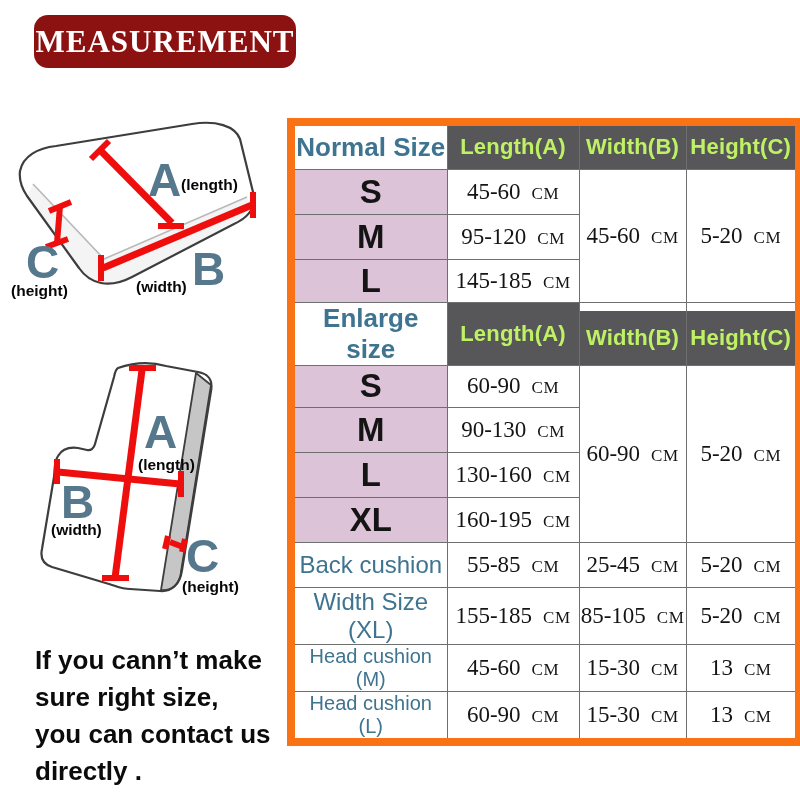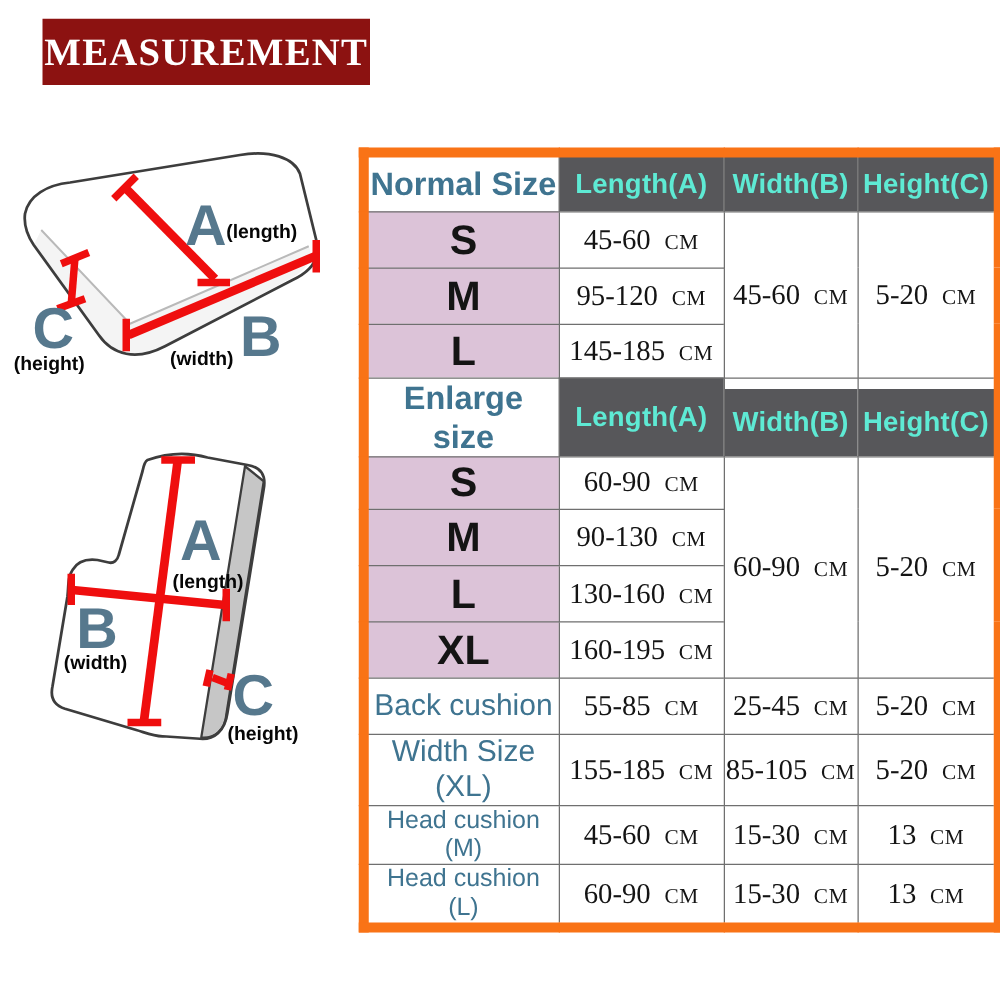--- a/index.html
+++ b/index.html
@@ -4,39 +4,39 @@
 <style>
   html,body { margin:0; padding:0; background:#fff; }
   #page {
     position:relative; width:800px; height:800px; background:#ffffff;
     font-family:"Liberation Sans", sans-serif; overflow:hidden;
   }
 
   
   .title-banner {
     position:absolute; left:34px; top:15px; width:262px; height:53px;
-    background:#8c1211; border-radius:0;
+    background:#8c1211; border-radius:14px;
     display:flex; align-items:center; justify-content:center;
   }
   .title-banner span {
     font-family:"Liberation Serif", serif; font-weight:700;
     font-size:31px; color:#ffffff; letter-spacing:1px;
   }
 
   
   table.size-table {
     position:absolute; left:287px; top:118px; width:508px;
     border-collapse:collapse; table-layout:fixed; background:#fff;
     border:8px solid #f97316;
   }
   .size-table td, .size-table th {
     border:1px solid #6f6f6f; text-align:center; vertical-align:middle; padding:0;
   }
   th.gray {
-    background:#57575a; color:#5eead4; font-size:22px; font-weight:700;
+    background:#57575a; color:#bef264; font-size:22px; font-weight:700;
     letter-spacing:0.2px;
   }
   th.gray.offset { padding:9px 0 0 0; background-clip:content-box; }
   td.sec-label { color:#3f7490; font-size:26px; font-weight:700; background:#fff; }
   td.size-cell { background:#dcc3d8; font-size:33px; font-weight:600; color:#141414; }
   td.val { font-family:"Liberation Serif", serif; font-size:23px; color:#141414; }
   td.val .u { font-size:17px; letter-spacing:0.5px;margin-left:11px; }
   td.special-label { color:#3f7490; font-weight:400; font-size:24px; }
   td.special-label.small { font-size:20px;margin-top:44px; }
 
@@ -182,14 +182,20 @@
       </tr>
       <tr style="height:47px">
         <td class="special-label small">Head cushion (L)</td>
         <td class="val"><span class="v">60-90</span><span class="u">CM</span></td>
         <td class="val"><span class="v">15-30</span><span class="u">CM</span></td>
         <td class="val"><span class="v">13</span><span class="u">CM</span></td>
       </tr>
     </tbody>
   </table>
 
+  <div class="note">
+    <div>If you cann’t make</div>
+    <div>sure right size,</div>
+    <div>you can contact us</div>
+    <div>directly .</div>
+  </div>
 
 </div>
 
 </body></html>

